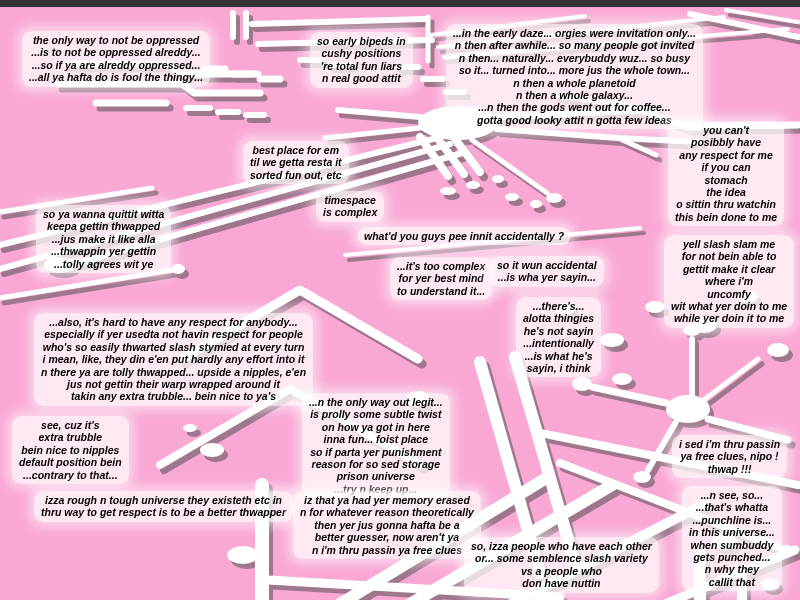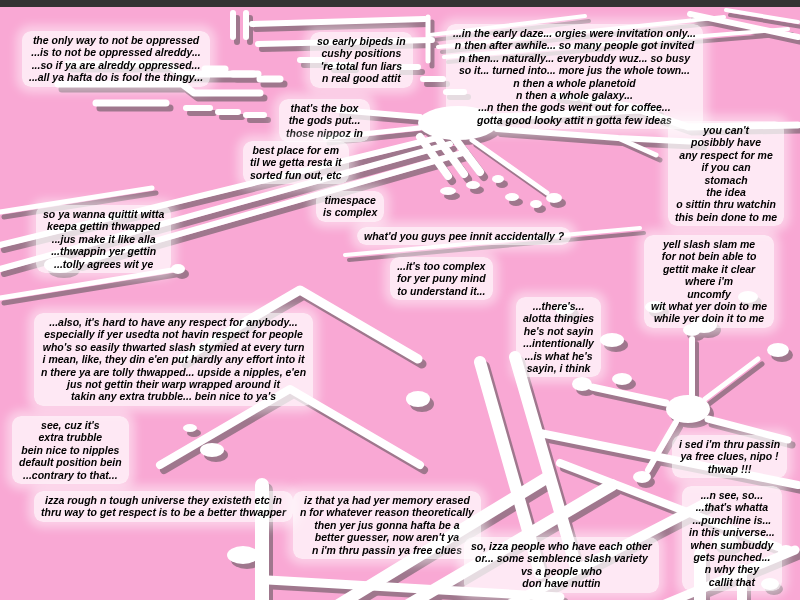--- a/index.html
+++ b/index.html
@@ -128,23 +128,20 @@
 ...all ya hafta do is fool the thingy...</div>
   <div class="sb" style="left:36px;top:198px">so ya wanna quittit witta
 keepa gettin thwapped
 ...jus make it like alla
 ...thwappin yer gettin
 ...tolly agrees wit ye</div>
   <div class="sb" style="left:310px;top:25px">so early bipeds in
 cushy positions
 're total fun liars
 n real good attit</div>
-  <div class="sb" style="left:279px;top:92px">that's the box
-the gods put...
-those nippoz in</div>
   <div class="sb" style="left:243px;top:134px">best place for em
 til we getta resta it
 sorted fun out, etc</div>
   <div class="sb" style="left:316px;top:184px">timespace
 is complex</div>
   <div class="sb" style="left:446px;top:17px">...in the early daze... orgies were invitation only...
 n then after awhile... so many people got invited
 n then... naturally... everybuddy wuz... so busy
 so it... turned into... more jus the whole town...
 n then a whole planetoid
@@ -153,48 +150,58 @@
 gotta good looky attit n gotta few ideas</div>
   <div class="sb" style="left:668px;top:114px">you can't
 posibbly have
 any respect for me
 if you can
 stomach
 the idea
 o sittin thru watchin
 this bein done to me</div>
   <div class="sb" style="left:357px;top:220px">what'd you guys pee innit accidentally ?</div>
-  <div class="sb" style="left:644px;top:228px">yell slash slam me
+  <div class="sb" style="left:664px;top:228px">yell slash slam me
 for not bein able to
 gettit make it clear
 where i'm
 uncomfy
 wit what yer doin to me
 while yer doin it to me</div>
   <div class="sb" style="left:390px;top:250px">...it's too complex
-for yer puny mind
+for yer best mind
 to understand it...</div>
+  <div class="sb" style="left:490px;top:249px">so it wun accidental
+...is wha yer sayin...</div>
   <div class="sb" style="left:34px;top:306px">...also, it's hard to have any respect for anybody...
 especially if yer usedta not havin respect for people
 who's so easily thwarted slash stymied at every turn
 i mean, like, they din e'en put hardly any effort into it
 n there ya are tolly thwapped... upside a nipples, e'en
 jus not gettin their warp wrapped around it
 takin any extra trubble... bein nice to ya's</div>
   <div class="sb" style="left:516px;top:290px">...there's...
 alotta thingies
 he's not sayin
 ...intentionally
 ...is what he's
 sayin, i think</div>
   <div class="sb" style="left:12px;top:409px">see, cuz it's
 extra trubble
 bein nice to nipples
 default position bein
 ...contrary to that...</div>
+  <div class="sb" style="left:302px;top:386px">...n the only way out legit...
+is prolly some subtle twist
+on how ya got in here
+inna fun... foist place
+so if parta yer punishment
+reason for so sed storage
+prison universe
+...try n keep up...</div>
   <div class="sb" style="left:34px;top:484px">izza rough n tough universe they existeth etc in
 thru way to get respect is to be a better thwapper</div>
   <div class="sb" style="left:293px;top:484px">iz that ya had yer memory erased
 n for whatever reason theoretically
 then yer jus gonna hafta be a
 better guesser, now aren't ya
 n i'm thru passin ya free clues</div>
   <div class="sb" style="left:672px;top:428px">i sed i'm thru passin
 ya free clues, nipo !
 thwap !!!</div>

